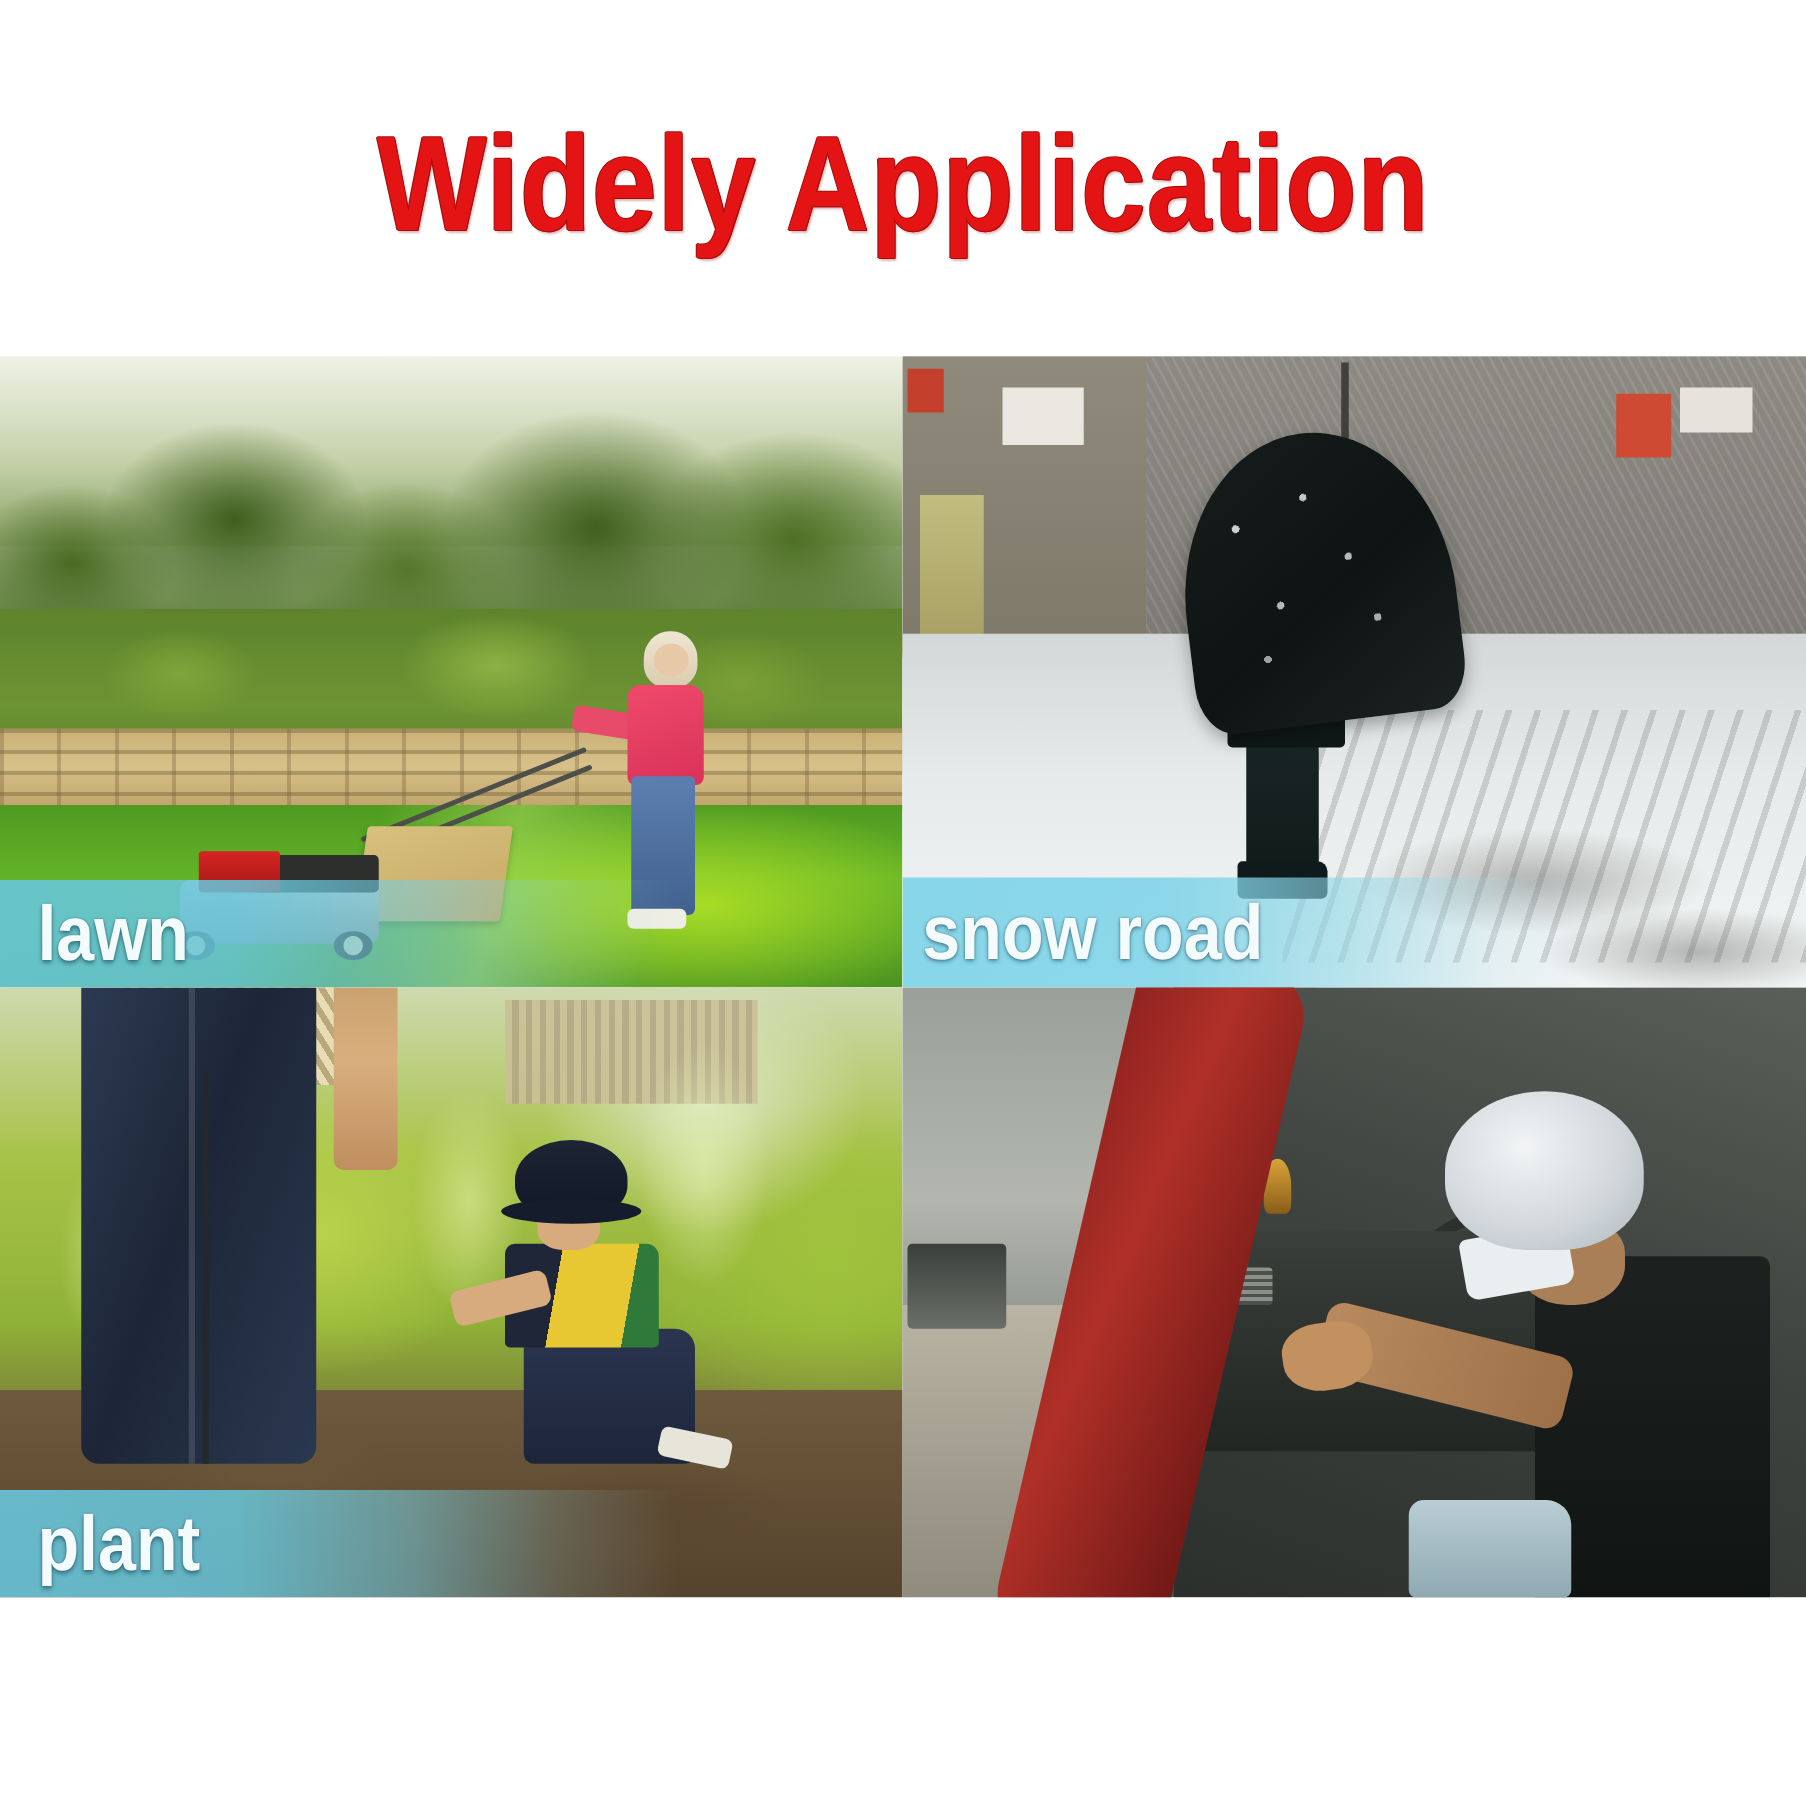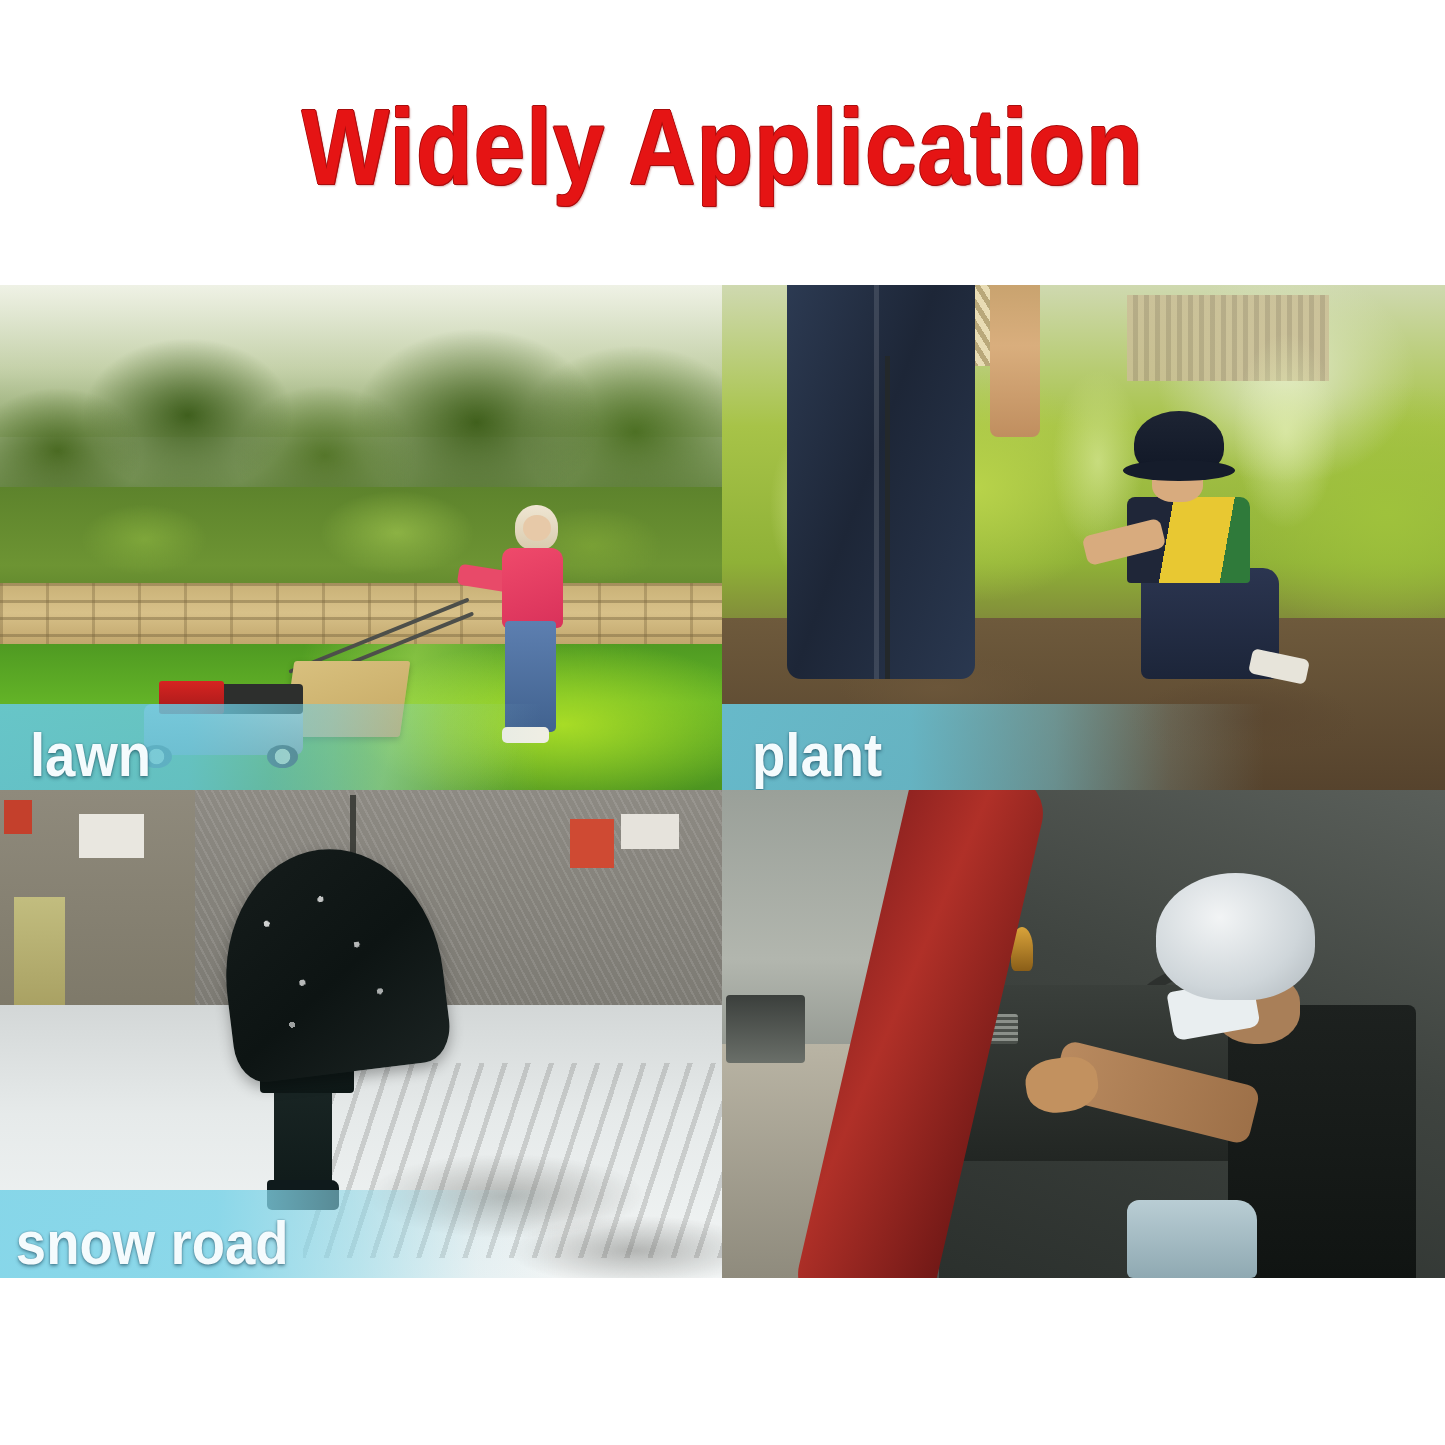--- a/index.html
+++ b/index.html
@@ -48,21 +48,21 @@
   
   .caption-bar{
     position:absolute;left:0;bottom:0;
     height:86px;width:100%;
     background:linear-gradient(to right,
         rgba(104,200,222,.88) 0%,
         rgba(104,200,222,.84) 26%,
         rgba(120,205,222,.55) 46%,
         rgba(150,210,222,.18) 62%,
         rgba(180,215,225,0) 75%);
-    display:flex;align-items:flex-end;
+    display:flex;align-items:center;
     pointer-events:none;
   }
   .tile.snow .caption-bar,
   .tile.car .caption-bar{
     height:88px;
     background:linear-gradient(to right,
         rgba(126,212,232,.92) 0%,
         rgba(126,212,232,.88) 30%,
         rgba(140,214,230,.55) 50%,
         rgba(170,218,230,.18) 66%,
@@ -305,42 +305,20 @@
         <div class="lady-head"></div>
         <div class="lady-top"></div>
         <div class="lady-jeans"></div>
         <div class="lady-shoe"></div>
       </div>
       <div class="caption-bar">
         <span class="caption-text">lawn</span>
       </div>
     </div>
 
-    <div class="tile plant">
-      <div class="scene">
-        <div class="plant-bg"></div>
-        <div class="plant-fence"></div>
-        <div class="plant-weeds"></div>
-        <div class="plant-soil"></div>
-        <div class="adult-shirt"></div>
-        <div class="adult-legs"></div>
-        <div class="adult-arm"></div>
-        <div class="adult-cane"></div>
-        <div class="child-pants"></div>
-        <div class="child-shirt"></div>
-        <div class="child-arm"></div>
-        <div class="child-face"></div>
-        <div class="child-hat"></div>
-        <div class="child-shoe"></div>
-      </div>
-      <div class="caption-bar">
-        <span class="caption-text">plant</span>
-      </div>
-    </div>
-
     <div class="tile snow">
       <div class="scene">
         <div class="snow-bg"></div>
         <div class="snow-wallR"></div>
         <div class="snow-buildL"></div>
         <div class="snow-door"></div>
         <div class="snow-sign"></div>
         <div class="snow-red"></div>
         <div class="snow-signR"></div>
         <div class="snow-signR2"></div>
@@ -348,20 +326,42 @@
         <div class="snow-ground"></div>
         <div class="snow-tracks"></div>
         <div class="person-legs"></div>
         <div class="person-boots"></div>
         <div class="person-coat"></div>
         <div class="umbrella"></div>
         <div class="umb-flecks"></div>
       </div>
       <div class="caption-bar">
         <span class="caption-text">snow road</span>
+      </div>
+    </div>
+
+    <div class="tile plant">
+      <div class="scene">
+        <div class="plant-bg"></div>
+        <div class="plant-fence"></div>
+        <div class="plant-weeds"></div>
+        <div class="plant-soil"></div>
+        <div class="adult-shirt"></div>
+        <div class="adult-legs"></div>
+        <div class="adult-arm"></div>
+        <div class="adult-cane"></div>
+        <div class="child-pants"></div>
+        <div class="child-shirt"></div>
+        <div class="child-arm"></div>
+        <div class="child-face"></div>
+        <div class="child-hat"></div>
+        <div class="child-shoe"></div>
+      </div>
+      <div class="caption-bar">
+        <span class="caption-text">plant</span>
       </div>
     </div>
 
     <div class="tile car">
       <div class="scene">
         <div class="car-bg"></div>
         <div class="car-outside"></div>
         <div class="car-outcar"></div>
         <div class="car-interior"></div>
         <div class="car-wheelrim"></div>

